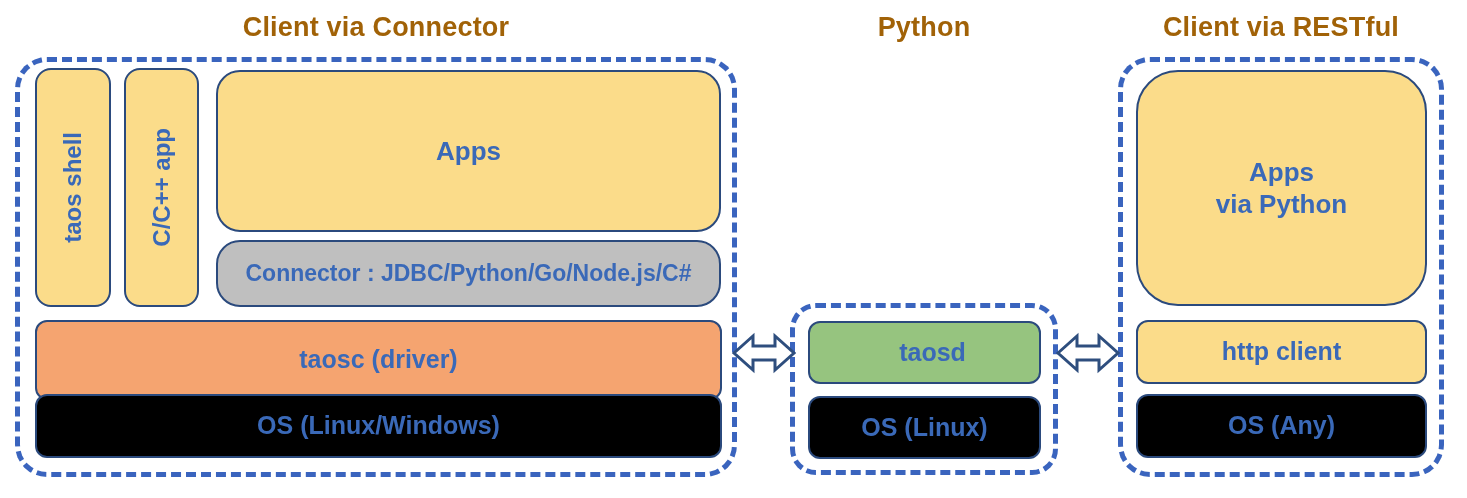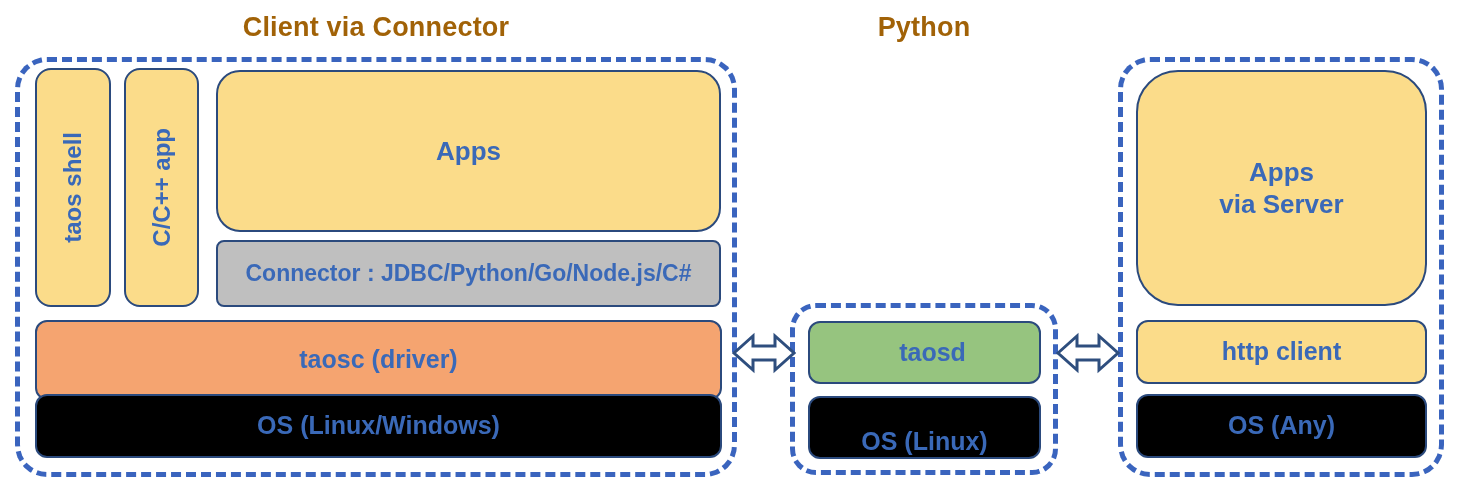--- a/index.html
+++ b/index.html
@@ -43,21 +43,21 @@
     font-size: 25px;
     line-height: 1.25;
   }
   .fill-yellow { background: #FBDC8A; }
   .fill-gray   { background: #BFBFBF; }
   .fill-orange { background: #F5A470; }
   .fill-blue   { background: #000000; }
   .fill-green  { background: #96C47F; padding-left: 16px; }
 
   .r12 { border-radius: 12px; }
-  .r14 { border-radius: 8px; }
+  .r14 { border-radius: 24px; }
   .r16 { border-radius: 16px; }
   .r24 { border-radius: 24px; }
   .r42 { border-radius: 42px; }
 
   .vlabel {
     writing-mode: vertical-rl;
     transform: rotate(180deg);
     white-space: nowrap;
     font-size: 24px;
   }
@@ -66,20 +66,21 @@
 
   .arrow-icon { position: absolute; }
 </style>
 </head>
 <body>
 
 <div id="canvas">
 
   <div class="section-title" style="left:15px; width:722px;">Client via Connector</div>
   <div class="section-title" style="left:790px; width:268px;">Python</div>
+  <div class="section-title" style="left:1118px; width:326px;">Client via RESTful</div>
 
   <div class="dashed-group" style="left:15px; top:57px; width:722px; height:420px;"></div>
 
   <div class="node fill-yellow r16" style="left:35px; top:68px; width:76px; height:239px;">
     <span class="vlabel">taos shell</span>
   </div>
 
   <div class="node fill-yellow r16" style="left:124px; top:68px; width:75px; height:239px;">
     <span class="vlabel">C/C++ app</span>
   </div>
@@ -99,30 +100,30 @@
   <div class="node fill-blue r12" style="left:35px; top:394px; width:687px; height:64px;">
     <span>OS (Linux/Windows)</span>
   </div>
 
   <div class="dashed-group" style="left:790px; top:303px; width:268px; height:172px; border-radius:26px;"></div>
 
   <div class="node fill-green r12" style="left:808px; top:321px; width:233px; height:63px;">
     <span>taosd</span>
   </div>
 
-  <div class="node fill-blue r12" style="left:808px; top:396px; width:233px; height:63px;align-items:flex-end;">
+  <div class="node fill-blue r12" style="left:808px; top:396px; width:233px; height:63px;">
     <span>OS (Linux)</span>
   </div>
 
   <div class="dashed-group" style="left:1118px; top:57px; width:326px; height:420px;"></div>
 
   <div class="node fill-yellow r42" style="left:1136px; top:70px; width:291px; height:236px;">
     <span class="apps-label">
       <span style="display:block;">Apps</span>
-      <span style="display:block;">via Server</span>
+      <span style="display:block;">via Python</span>
     </span>
   </div>
 
   <div class="node fill-blue r12" style="left:1136px; top:394px; width:291px; height:64px;">
     <span>OS (Any)</span>
   </div>
 
   <div class="node fill-yellow r12" style="left:1136px; top:320px; width:291px; height:64px;">
     <span>http client</span>
   </div>

